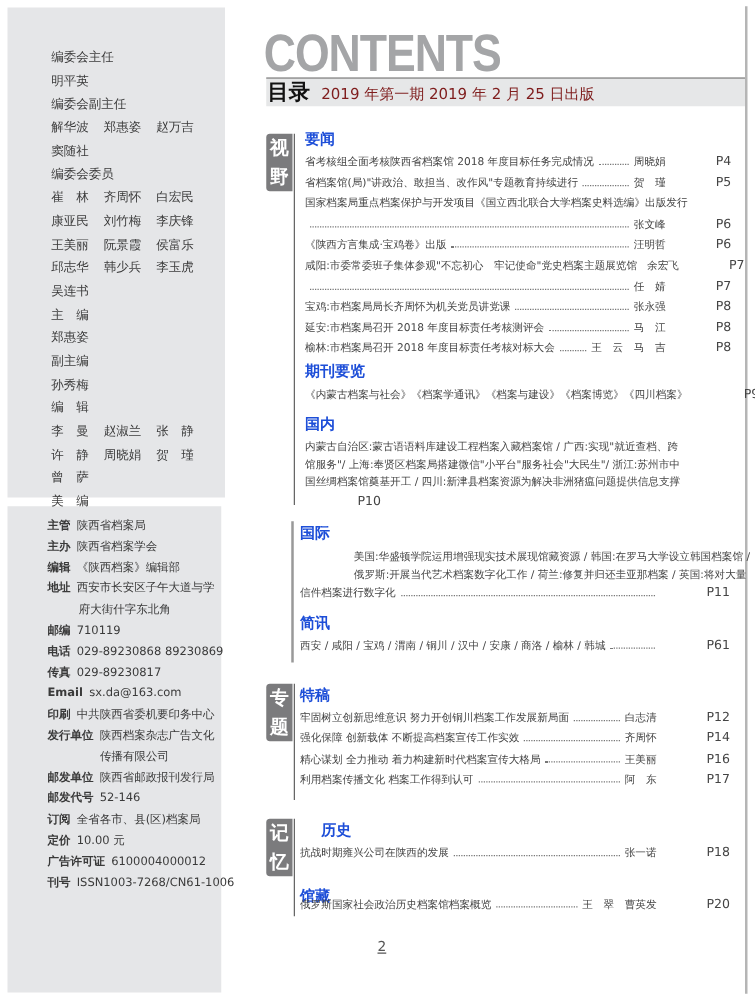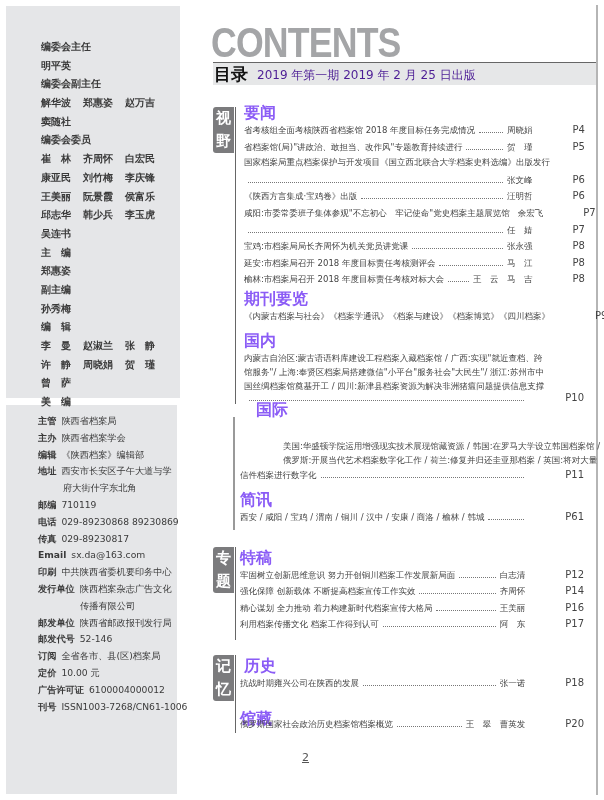--- a/index.html
+++ b/index.html
@@ -3,43 +3,43 @@
 <meta charset="utf-8">
 <style>
   * { box-sizing: border-box; margin: 0; padding: 0; }
   html, body { width: 604px; height: 800px; background: #fff; overflow: hidden; }
   body { position: relative; font-family: "DejaVu Sans", "Liberation Sans", sans-serif; color: #333; }
 
   .panel { position: absolute; background: #e5e6e8; }
   .panel-top { left: 6px; top: 6px; width: 174px; height: 392px; }
   .panel-bottom { left: 6px; top: 405px; width: 171px; height: 389px; }
 
-  .staff { position: absolute; left: 41px; top: 38px; font-size: 10px; color: #3a3a3a; font-weight: bold; }
+  .staff { position: absolute; left: 41px; top: 38px; font-size: 10px; color: #3a3a3a; font-weight: normal; }
   .staff .row { height: 18.7px; line-height: 18.7px; white-space: nowrap; }
   .staff .row span { display: inline-block; width: 42px; }
 
   .info { position: absolute; left: 38px; top: 413px; font-size: 9.2px; color: #3a3a3a; }
   .info .row { height: 16.8px; line-height: 16.8px; white-space: nowrap; }
   .info .k { font-weight: bold; margin-right: 5px; }
   .info .indent { padding-left: 25px; }
   .info .indent2 { padding-left: 42px; }
 
   .right-rule { position: absolute; left: 596px; top: 5px; width: 2px; height: 790px; background: #b5b5b5; }
 
   .contents-title { position: absolute; left: 211px; top: 22px; font-family: "Liberation Sans", sans-serif; font-size: 42px; font-weight: bold; color: #a4a5a7; letter-spacing: -1px; transform: scaleX(0.85); transform-origin: left; line-height: 42px; }
   .title-line { position: absolute; left: 213px; top: 62px; width: 383px; height: 1px; background: #666; }
   .title-bar { position: absolute; left: 213px; top: 63px; width: 383px; height: 22px; background: #e6e7e8; }
   .title-main { position: absolute; left: 214px; top: 64px; font-size: 17px; font-weight: bold; color: #111; line-height: 20px; }
-  .title-sub { position: absolute; left: 257px; top: 67px; font-size: 12px; color: #4c1d95; line-height: 16px; white-space: nowrap; }
+  .title-sub { position: absolute; left: 257px; top: 67px; font-size: 12px; color: #7f1d1d; line-height: 16px; white-space: nowrap; }
 
   .badge { position: absolute; left: 213px; width: 21px; background: #7b7b7d; color: #fff; font-size: 15px; font-weight: bold; text-align: center; border-radius: 3px 0 0 3px; font-family: "DejaVu Serif", serif; }
   .badge div { height: 23px; line-height: 23px; }
   .vrule { position: absolute; left: 235px; width: 1px; background: #666; }
 
-  .sec-head { position: absolute; font-family: "DejaVu Serif", serif; font-size: 16px; font-weight: bold; color: #8b5cf6; white-space: nowrap; }
+  .sec-head { position: absolute; font-family: "DejaVu Serif", serif; font-size: 12px; font-weight: bold; color: #1d4ed8; white-space: nowrap; }
   .entry { position: absolute; font-size: 8.5px; color: #444; white-space: nowrap; display: flex; align-items: baseline; }
   .entry .t { flex: none; }
   .entry .dots { flex: 1; border-bottom: 1px dotted #777; margin: 0 4px 3px 4px; height: 1px; }
   .entry .a { flex: none; margin-right: 3px; color: #444; }
   .entry .p { flex: none; font-size: 10px; color: #444; padding-left: 37px; }
   .para { position: absolute; font-size: 8.5px; color: #444; line-height: 14px; }
 
   .page-num { position: absolute; left: 302px; top: 751px; font-size: 11px; color: #555; text-decoration: underline; }
 </style>
 </head>
@@ -188,26 +188,26 @@
       <span class="p">P9</span>
     </div>
   </div>
 
 <div class="sec-head" style="left:244px;top:331px;">国内</div>
 <div class="para" style="left:244px;top:351px;width:340px;">
   <div>内蒙古自治区:蒙古语语料库建设工程档案入藏档案馆 / 广西:实现"就近查档、跨</div>
   <div>馆服务"/ 上海:奉贤区档案局搭建微信"小平台"服务社会"大民生"/ 浙江:苏州市中</div>
   <div>国丝绸档案馆奠基开工 / 四川:新津县档案资源为解决非洲猪瘟问题提供信息支撑</div>
 </div>
-<div class="entry" style="left:249px;top:392px;width:335px;">
+<div class="entry" style="left:249px;top:392px;width:335px;flex-direction:column;">
   <span class="dots" style="margin-left:0;"></span>
   <span class="p">P10</span>
 </div>
 
-<div class="sec-head" style="left:240px;top:400px;margin-left:16px;">国际</div>
+<div class="sec-head" style="left:240px;top:418px;">国际</div>
 <div class="para" style="left:240px;top:439px;width:345px;margin-left:43px;">
   <div>美国:华盛顿学院运用增强现实技术展现馆藏资源 / 韩国:在罗马大学设立韩国档案馆 /</div>
   <div>俄罗斯:开展当代艺术档案数字化工作 / 荷兰:修复并归还圭亚那档案 / 英国:将对大量</div>
 </div>
 <div class="entry" style="left:240px;top:469px;width:344px;">
   <span class="t">信件档案进行数字化</span>
   <span class="dots"></span>
   <span class="p">P11</span>
 </div>
 
@@ -241,21 +241,21 @@
       <span class="p">P16</span>
     </div>
     <div class="entry" style="left: 240px; top: 618.2px; width: 344px;">
       <span class="t">利用档案传播文化 档案工作得到认可</span>
       <span class="dots"></span>
       <span class="a">阿　东</span>
       <span class="p">P17</span>
     </div>
   </div>
 
-<div class="sec-head" style="left:244px;top:656px;">历史</div>
+<div class="sec-head" style="left:257px;top:656px;">历史</div>
 <div id="lishi">
     <div class="entry" style="left: 240px; top: 677px; width: 344px;">
       <span class="t">抗战时期雍兴公司在陕西的发展</span>
       <span class="dots"></span>
       <span class="a">张一诺</span>
       <span class="p">P18</span>
     </div>
   </div>
 
 <div class="sec-head" style="left:240px;top:698px;margin-top:11px;">馆藏</div>

